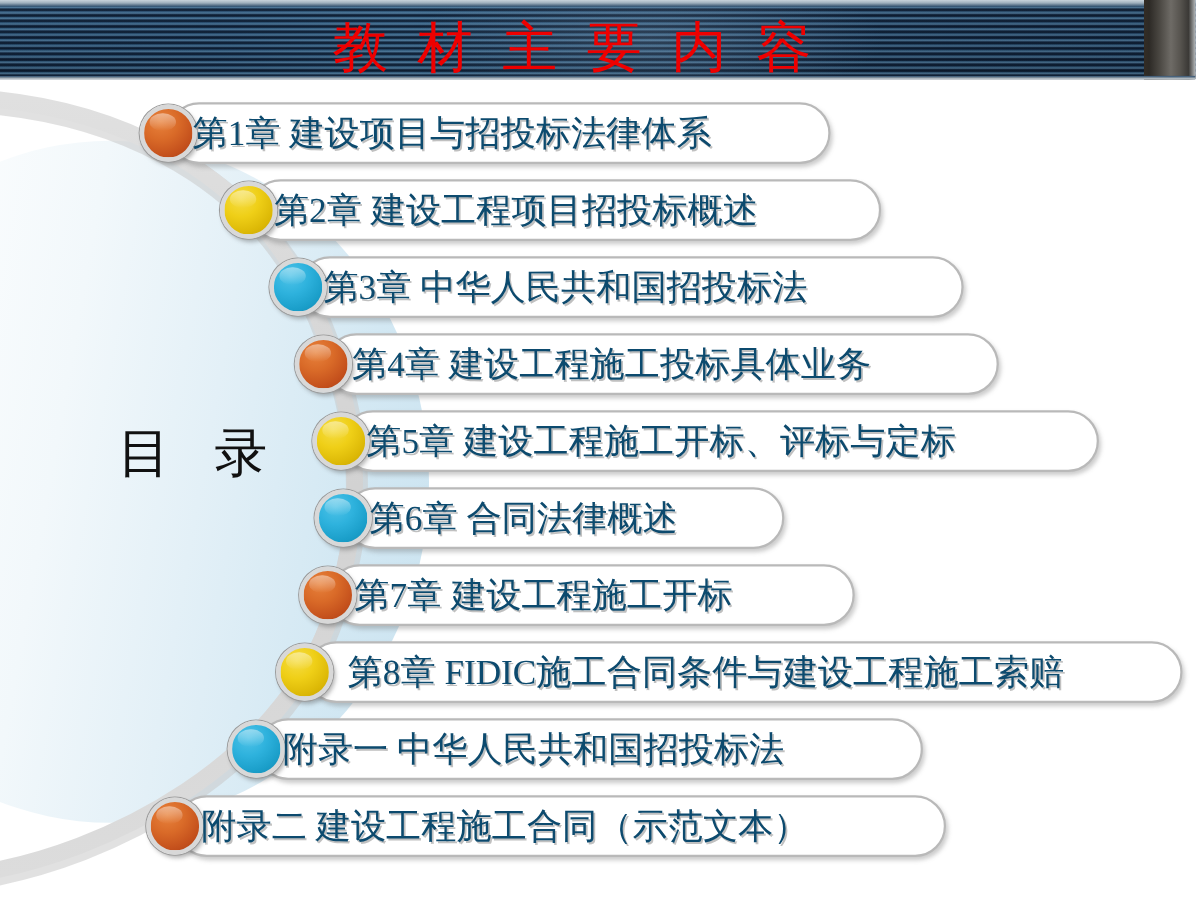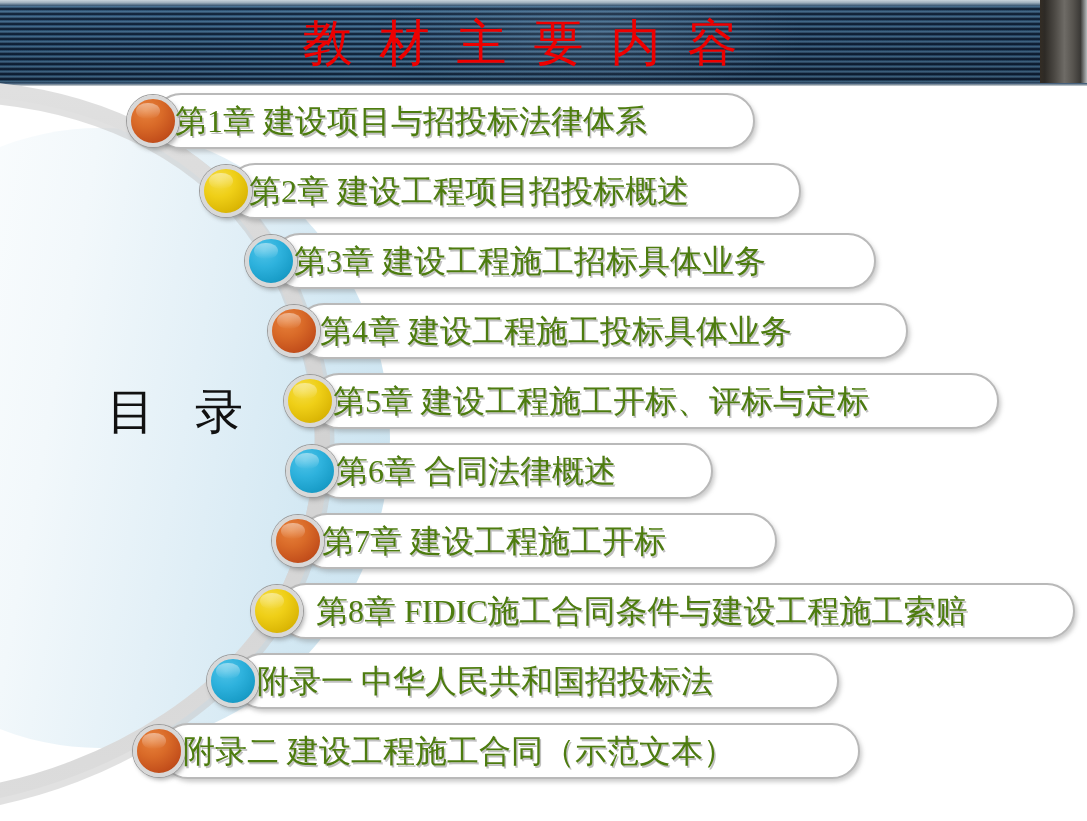--- a/index.html
+++ b/index.html
@@ -14,21 +14,21 @@
     background: #ffffff;
     overflow: hidden;
     font-family: "Liberation Serif", "DejaVu Serif", serif;
   }
 
   
   #banner {
     position: absolute;
     left: 0; top: 0;
     width: 1087px;
-    height: 86px;
+    height: 72px;
     overflow: hidden;
     background:
       linear-gradient(to right,
         rgba(20,40,66,0.0) 0%,
         rgba(30,62,96,0.35) 18%,
         rgba(46,86,120,0.45) 34%,
         rgba(28,56,86,0.30) 52%,
         rgba(18,36,60,0.25) 70%,
         rgba(12,26,46,0.30) 100%),
       linear-gradient(to bottom,
@@ -149,21 +149,21 @@
     border-radius: 28px;
     background: #ffffff;
     box-shadow: 2px 3px 4px rgba(110,110,110,0.35);
   }
   .toc-text {
     position: absolute;
     top: 0;
     height: 56px;
     line-height: 56px;
     white-space: nowrap;
-    color: #4d7c0f;
+    color: #0c4a6e;
     font-size: 32px;
     font-family: "Liberation Serif", "DejaVu Serif", serif;
     text-shadow: 1.5px 1.5px 0 rgba(140,140,140,0.55);
   }
   .toc-dot {
     position: absolute;
     width: 52px;
     height: 52px;
     border-radius: 50%;
     top: 2px;
@@ -230,21 +230,21 @@
         <div class="toc-text" style="left: 175px;">第1章   建设项目与招投标法律体系</div>
       </div>
       <div class="toc-row" style="left: 0px; top: 163px; width: 1087px;">
         <div class="toc-pill" style="left: 227px; width: 574px;"></div>
         <div class="toc-dot dot-yellow" style="left: 200px;"></div>
         <div class="toc-text" style="left: 249px;">第2章   建设工程项目招投标概述</div>
       </div>
       <div class="toc-row" style="left: 0px; top: 233px; width: 1087px;">
         <div class="toc-pill" style="left: 272px; width: 604px;"></div>
         <div class="toc-dot dot-blue" style="left: 245px;"></div>
-        <div class="toc-text" style="left: 294px;">第3章   建设工程施工招标具体业务</div>
+        <div class="toc-text" style="left: 294px;">第3章   中华人民共和国招投标法</div>
       </div>
       <div class="toc-row" style="left: 0px; top: 303px; width: 878px;">
         <div class="toc-pill" style="left: 296px; width: 612px;"></div>
         <div class="toc-dot dot-orange" style="left: 268px;"></div>
         <div class="toc-text" style="left: 320px;">第4章   建设工程施工投标具体业务</div>
       </div>
       <div class="toc-row" style="left: 0px; top: 373px; width: 1087px;">
         <div class="toc-pill" style="left: 311px; width: 688px;"></div>
         <div class="toc-dot dot-yellow" style="left: 284px;"></div>
         <div class="toc-text" style="left: 333px;">第5章   建设工程施工开标、评标与定标</div>

